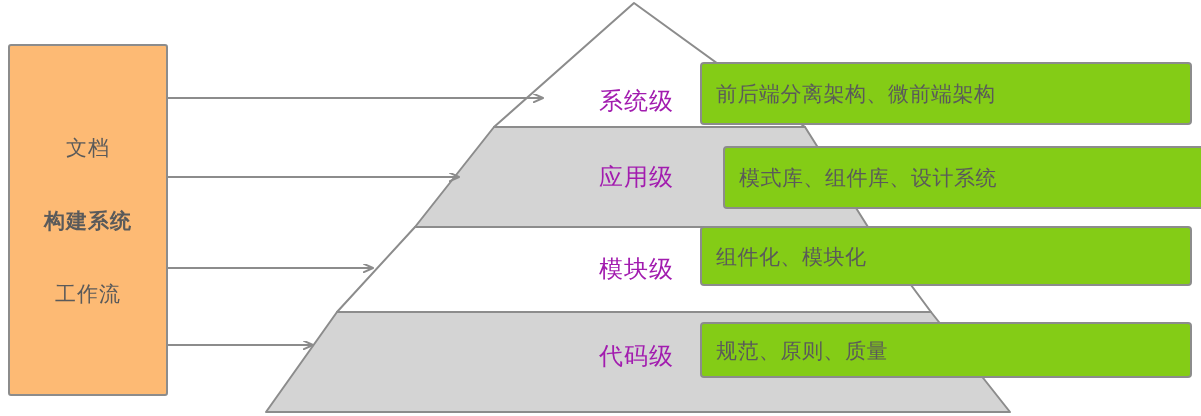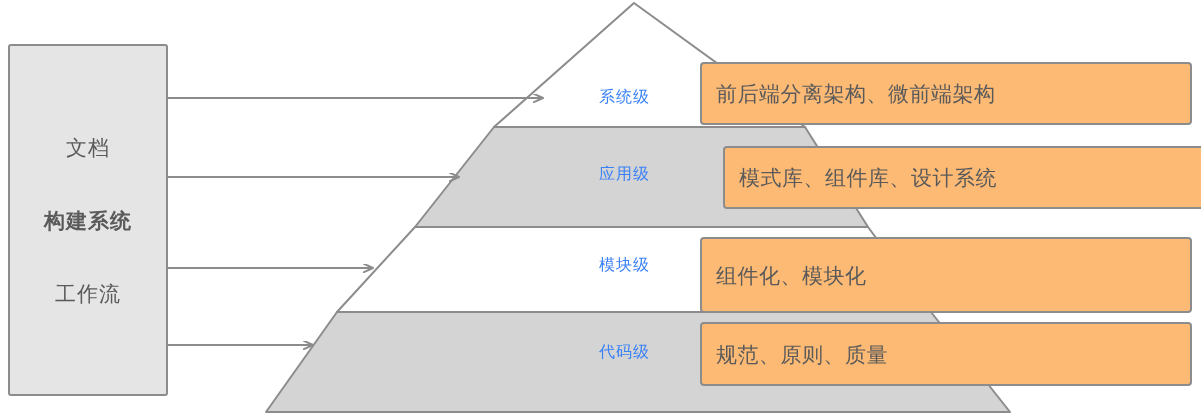--- a/index.html
+++ b/index.html
@@ -26,68 +26,68 @@
   }
   
   .source-box {
     position: absolute;
     left: 8px;
     top: 44px;
     width: 160px;
     height: 352px;
     border: 2px solid #8c8c8c;
     border-radius: 3px;
-    background: #e5e5e5;
+    background: #fdba74;
     box-sizing: border-box;
     display: flex;
     flex-direction: column;
     align-items: center;
     justify-content: center;
   }
   .source-item {
     color: #5a5a5a;
     font-size: 21px;
     line-height: 1;
     letter-spacing: 1px;
     text-align: center;
   }
   .source-item.it0 { margin-bottom: 52px; }
   .source-item.it1 { margin-bottom: 52px; font-weight: bold; }
 
   
   .level-label {
     position: absolute;
-    color: #3b82f6;
-    font-size: 16px;
+    color: #a21caf;
+    font-size: 24px;
     letter-spacing: 1px;
     white-space: nowrap;
     line-height: 1;
   }
   .level-label.l0 { left: 599px; top: 89px; }
   .level-label.l1 { left: 599px; top: 167px; font-family: Liberation Mono, monospace; }
   .level-label.l2 { left: 599px; top: 257px; }
   .level-label.l3 { left: 599px; top: 344px; text-align: right; }
 
   
   .detail-box {
     position: absolute;
     left: 700px;
     width: 492px;
     border: 2px solid #8c8c8c;
     border-radius: 4px;
-    background: #fdba74;
+    background: #84cc16;
     box-sizing: border-box;
     display: flex;
     align-items: center;
     padding-left: 14px;
   }
   .detail-box.d0 { top: 62px;  height: 63px; }
   .detail-box.d1 { top: 146px; height: 63px; margin-left: 23px; }
-  .detail-box.d2 { top: 237px; height: 76px; }
-  .detail-box.d3 { top: 322px; height: 64px; }
+  .detail-box.d2 { top: 226px; height: 60px; }
+  .detail-box.d3 { top: 322px; height: 56px; }
   .detail-text {
     color: #5a5a5a;
     font-size: 21px;
     letter-spacing: 0.5px;
     line-height: 1;
     white-space: nowrap;
   }
 </style>
 </head>
 <body>

